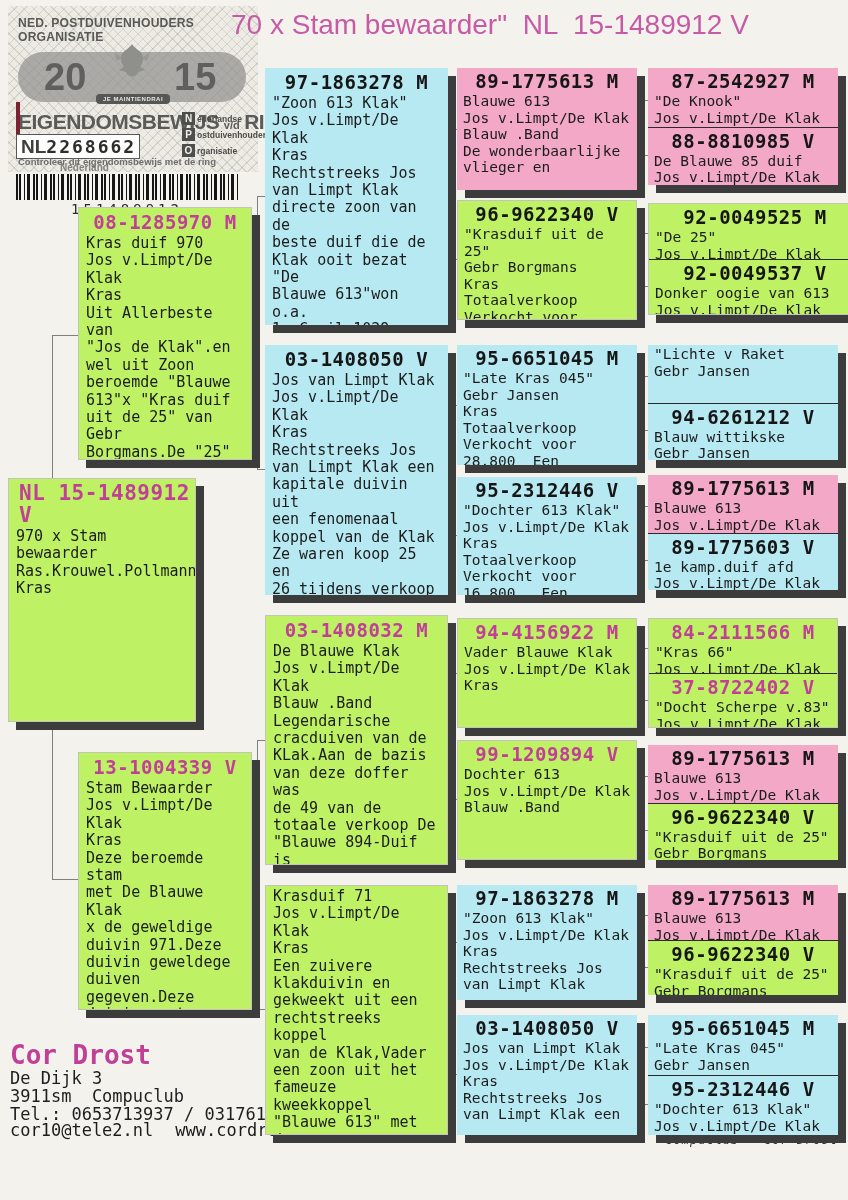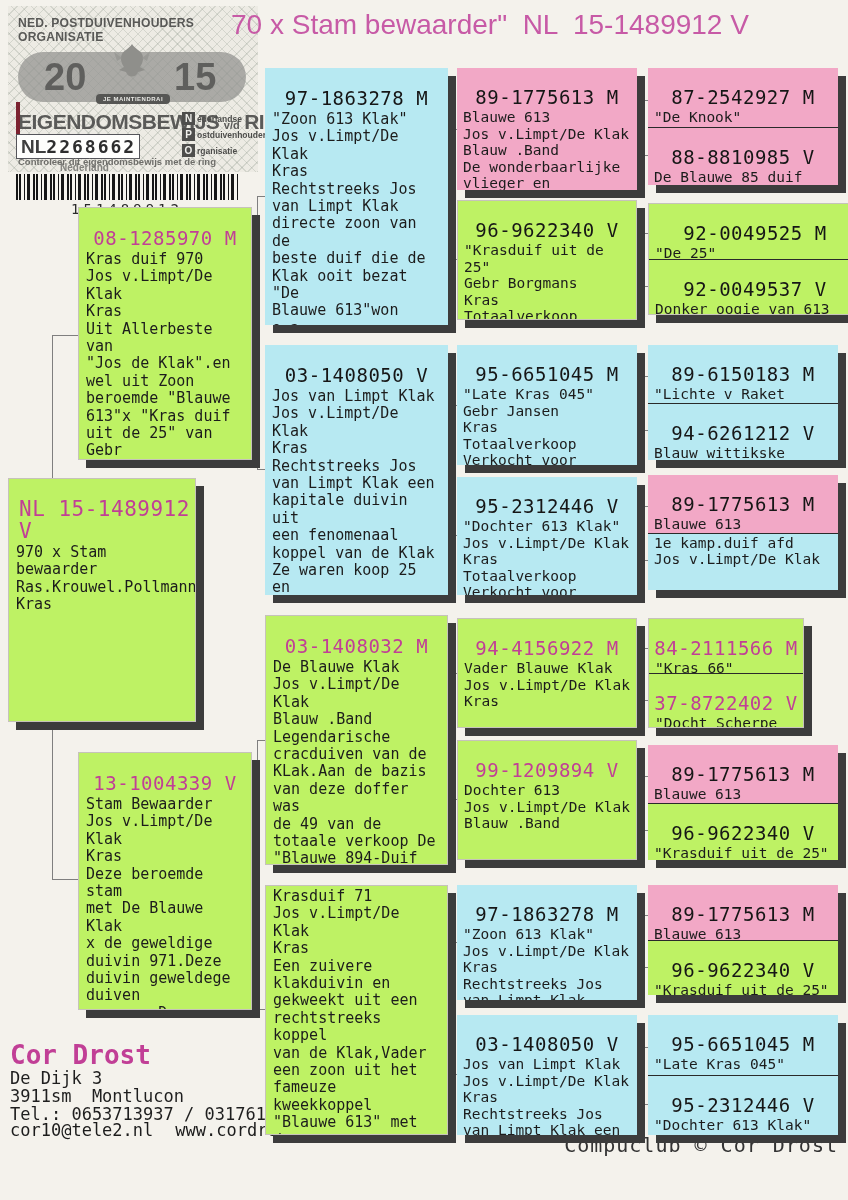--- a/index.html
+++ b/index.html
@@ -11,22 +11,22 @@
   }
   
   .box, .pair {
     position:absolute; z-index:2; overflow:hidden;
     box-shadow:8px 8px 0 #3c3c3c;
   }
   .bg-white { background:#bef264; border:1px solid #c6c3ba; }
   .bg-cyan  { background:#b7e9f2; }
   .bg-pink  { background:#f2a8c6; }
   .ring {
-    font-weight:400; font-size:19px; line-height:22px; text-align:center;
-    padding-top:19px; letter-spacing:.5px; color:#161616;
+    font-weight:700; font-size:19px; line-height:22px; text-align:center;
+    padding-top:3px; letter-spacing:.5px; color:#161616;
   }
   .hdr-magenta > .ring, .hdr-magenta.half > .ring { color:#c13f96; }
   .hdr-left > .ring { text-align:left; padding-left:10px; font-size:21px; }
   .body {
     font-size:15px; line-height:17.4px; padding:2px 7px;
     white-space:pre-wrap; color:#1c1c1c;
   }
   .gen4 .body, .pair .body { font-size:14.5px; line-height:16.6px; padding:1px 6px; }
   .gen4 .ring, .pair .ring { font-size:19px; line-height:21px; }
   .pair { display:flex; flex-direction:column; }
@@ -100,21 +100,21 @@
   .barcode-num {
     position:absolute; left:16px; top:201px; width:222px; text-align:center; z-index:2;
     font-size:14px; letter-spacing:4px; color:#2b2b2b;
   }
   
   .owner-name { position:absolute; left:10px; top:1040px; font-size:26px; font-weight:700; color:#c13f96; }
   .f-line { position:absolute; left:10px; font-size:17px; color:#1e1e1e; white-space:pre; }
   .f-contact { position:absolute; left:10px; top:1120px; font-size:17px; display:flex; }
   .f-contact .site { margin-left:22px; }
   .credit {
-    position:absolute; right:10px; top:1133px; font-size:20px; 
+    position:absolute; right:10px; top:1133px; font-size:12px; font-style:italic;
     letter-spacing:1px; color:#333;
   }
 </style>
 </head>
 <body>
 
 <div class="page">
 
   <div class="title">70 x Stam bewaarder"  NL  15-1489912 V</div>
 
@@ -372,42 +372,42 @@
 Jos v.Limpt/De Klak</div>
     </div>
     <div class="half bg-white" style="border-left:none;border-right:none;border-bottom:none">
       <div class="ring">92-0049537 V</div>
       <div class="body">Donker oogie van 613
 Jos v.Limpt/De Klak</div>
     </div>
   </div>
   <div class="pair" style="left:648px;top:345px;width:190px;height:115px">
     <div class="half bg-cyan">
-      <div class="ring">89-6150183 M</div>
       <div class="body">"Lichte v Raket
 Gebr Jansen</div>
     </div>
     <div class="half bg-cyan">
       <div class="ring">94-6261212 V</div>
       <div class="body">Blauw wittikske
 Gebr Jansen</div>
     </div>
   </div>
   <div class="pair" style="left:648px;top:475px;width:190px;height:115px">
     <div class="half bg-pink">
       <div class="ring">89-1775613 M</div>
       <div class="body">Blauwe 613
 Jos v.Limpt/De Klak</div>
     </div>
     <div class="half bg-cyan">
+      <div class="ring">89-1775603 V</div>
       <div class="body">1e kamp.duif afd
 Jos v.Limpt/De Klak</div>
     </div>
   </div>
-  <div class="pair bg-white-border" style="left:648px;top:618px;width:156px;height:110px">
+  <div class="pair bg-white-border" style="left:648px;top:618px;width:190px;height:110px">
     <div class="half bg-white hdr-magenta" style="border:none">
       <div class="ring">84-2111566 M</div>
       <div class="body">"Kras 66"
 Jos v.Limpt/De Klak</div>
     </div>
     <div class="half bg-white hdr-magenta" style="border-left:none;border-right:none;border-bottom:none">
       <div class="ring">37-8722402 V</div>
       <div class="body">"Docht Scherpe v.83"
 Jos v.Limpt/De Klak</div>
     </div>
@@ -444,21 +444,21 @@
     </div>
     <div class="half bg-cyan">
       <div class="ring">95-2312446 V</div>
       <div class="body">"Dochter 613 Klak"
 Jos v.Limpt/De Klak</div>
     </div>
   </div>
 
   <div class="owner-name">Cor Drost</div>
   <div class="f-line" style="top:1068px">De Dijk 3</div>
-  <div class="f-line" style="top:1086px">3911sm  Montlucon</div>
+  <div class="f-line" style="top:1086px">3911sm  Compuclub</div>
   <div class="f-line" style="top:1104px">Tel.: 0653713937 / 0317616103</div>
   <div class="f-contact">
     <span>cor10@tele2.nl</span>
     <span class="site">www.cordrost.nl</span>
   </div>
   <div class="credit">Compuclub © Cor Drost</div>
 
 </div>
 
 </body></html>

